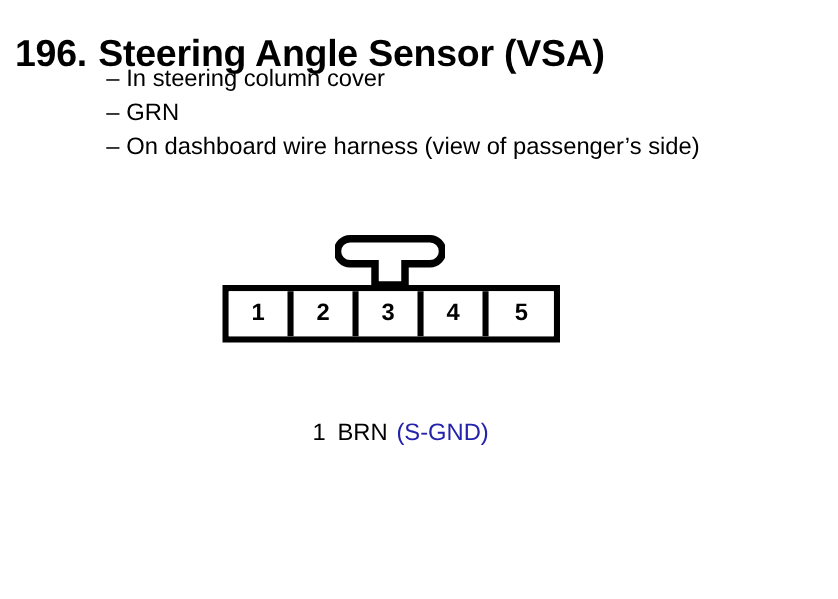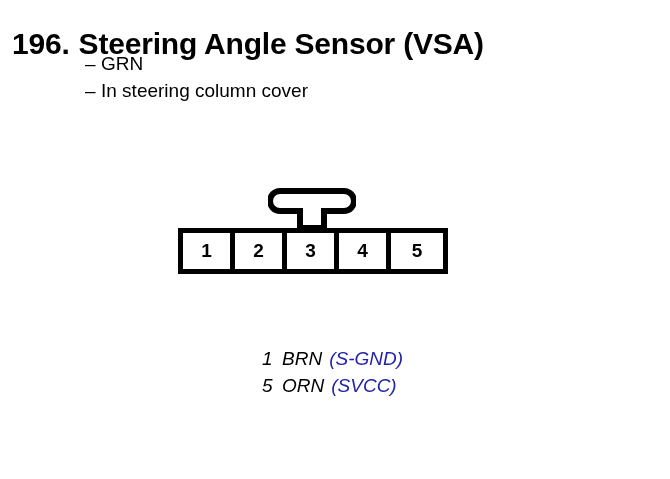--- a/index.html
+++ b/index.html
@@ -99,24 +99,23 @@
   }
   .pin-cell:last-child {
     border-right: none;
   }
 
   
   .pin-legend {
     position: absolute;
     left: 246px;
     top: 329px;
-    margin: 16px;
+    margin: 4px;
     padding: 0;
     list-style: none;
-    font-style: italic;
   }
   .pin-legend .legend-row {
     font-size: 19px;
     line-height: 27px;
     white-space: nowrap;
     display: block;
     color: #000000;
   }
   .legend-num {
     display: inline-block;
@@ -131,22 +130,23 @@
   }
 </style>
 </head>
 <body>
 
 <h1 class="page-title">
   <span class="title-num">196.</span><span>Steering Angle Sensor (VSA)</span>
 </h1>
 
 <ul class="spec-list">
+  <li class="spec-item"><span class="spec-dash">–</span><span>In steering column cover</span></li>
   <li class="spec-item"><span class="spec-dash">–</span><span>GRN</span></li>
-  <li class="spec-item"><span class="spec-dash">–</span><span>In steering column cover</span></li>
+  <li class="spec-item"><span class="spec-dash">–</span><span>On dashboard wire harness (view of passenger’s side)</span></li>
 </ul>
 
 <div class="connector-figure">
 
   <div class="connector-latch">
     <svg width="88" height="42" viewBox="0 0 88 42" xmlns="http://www.w3.org/2000/svg">
       <path d="M 12 3 L 76 3 A 10 10 0 0 1 76 23 L 56 23 L 56 40 L 32 40 L 32 23 L 12 23 A 10 10 0 0 1 12 3 Z" fill="none" stroke="#000000" stroke-width="6" stroke-linejoin="miter"></path>
     </svg>
   </div>
 
@@ -157,16 +157,13 @@
     <div class="pin-cell">4</div>
     <div class="pin-cell">5</div>
   </div>
 
 </div>
 
 <ul class="pin-legend">
   <li class="legend-row">
     <span class="legend-num">1</span><span class="legend-color">BRN</span><span class="legend-signal">(S-GND)</span>
   </li>
-  <li class="legend-row">
-    <span class="legend-num">5</span><span class="legend-color">ORN</span><span class="legend-signal">(SVCC)</span>
-  </li>
 </ul>
 
 </body></html>

